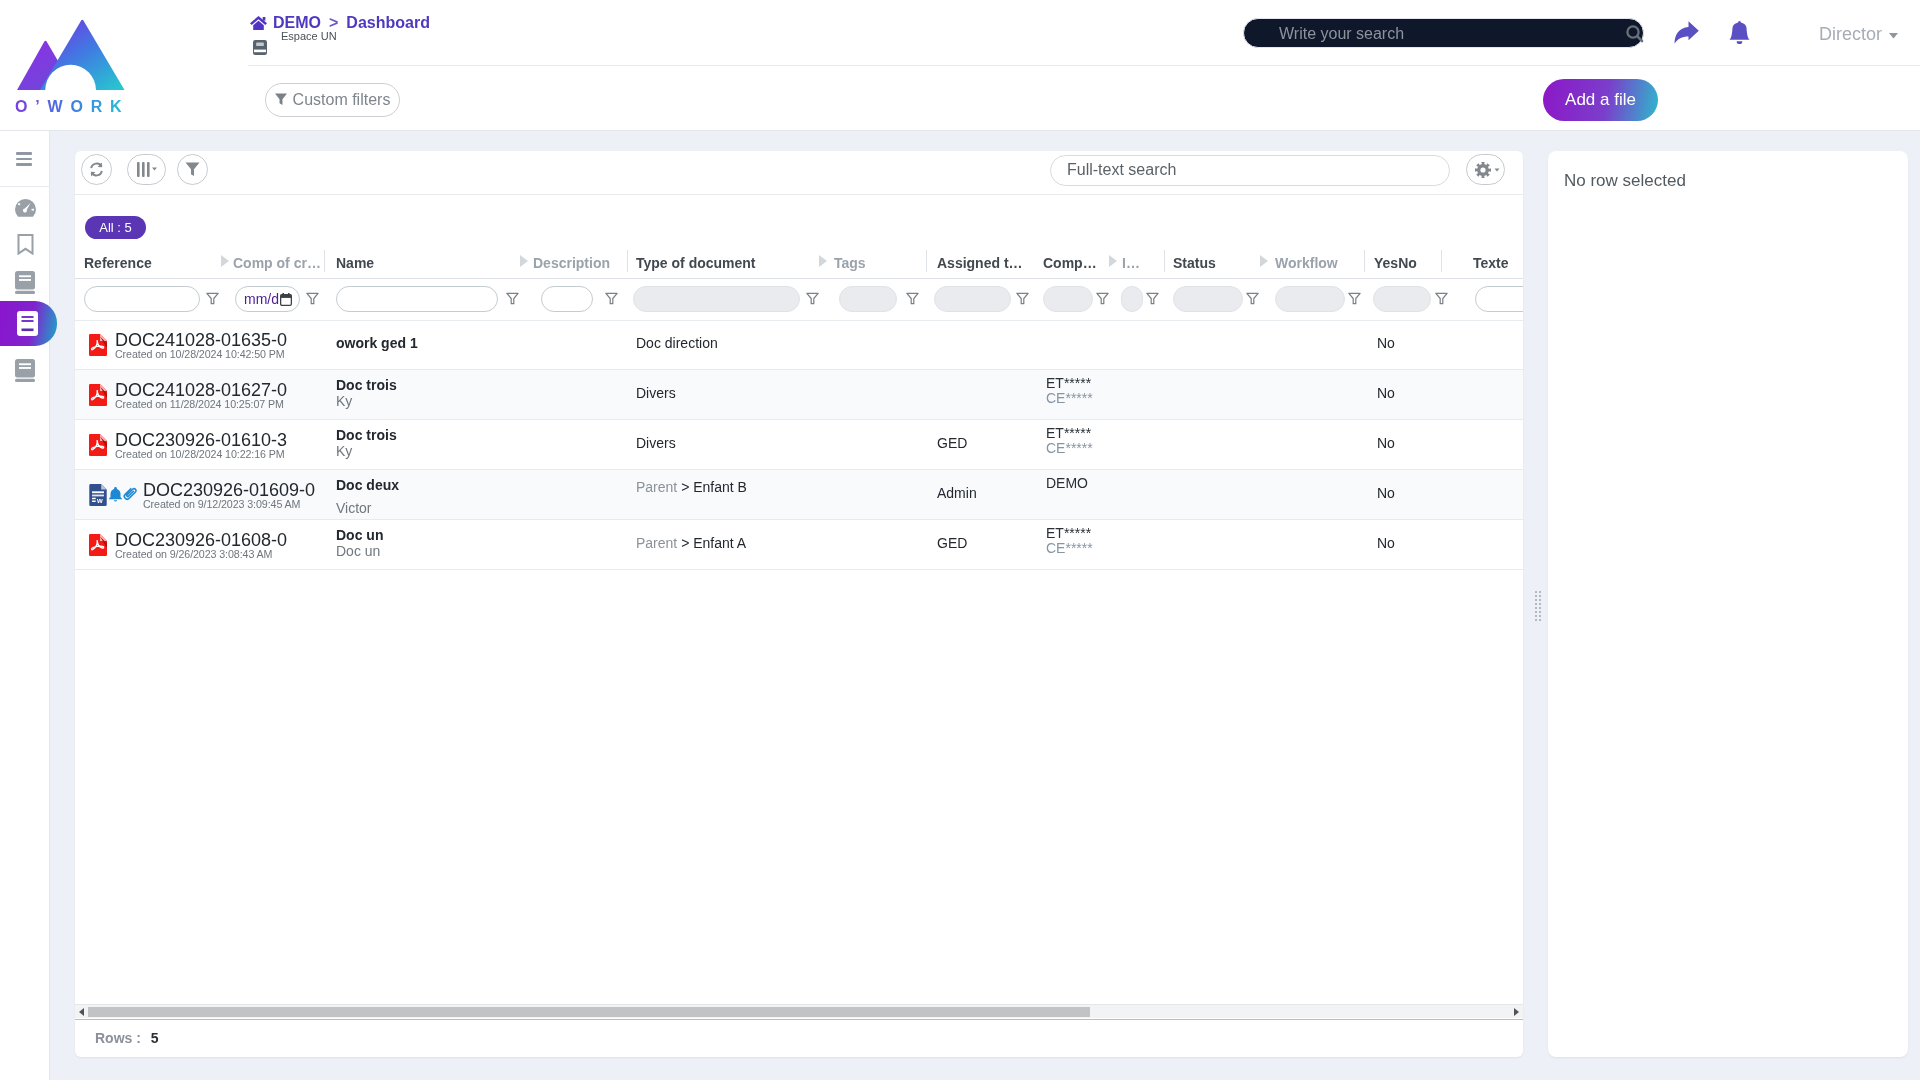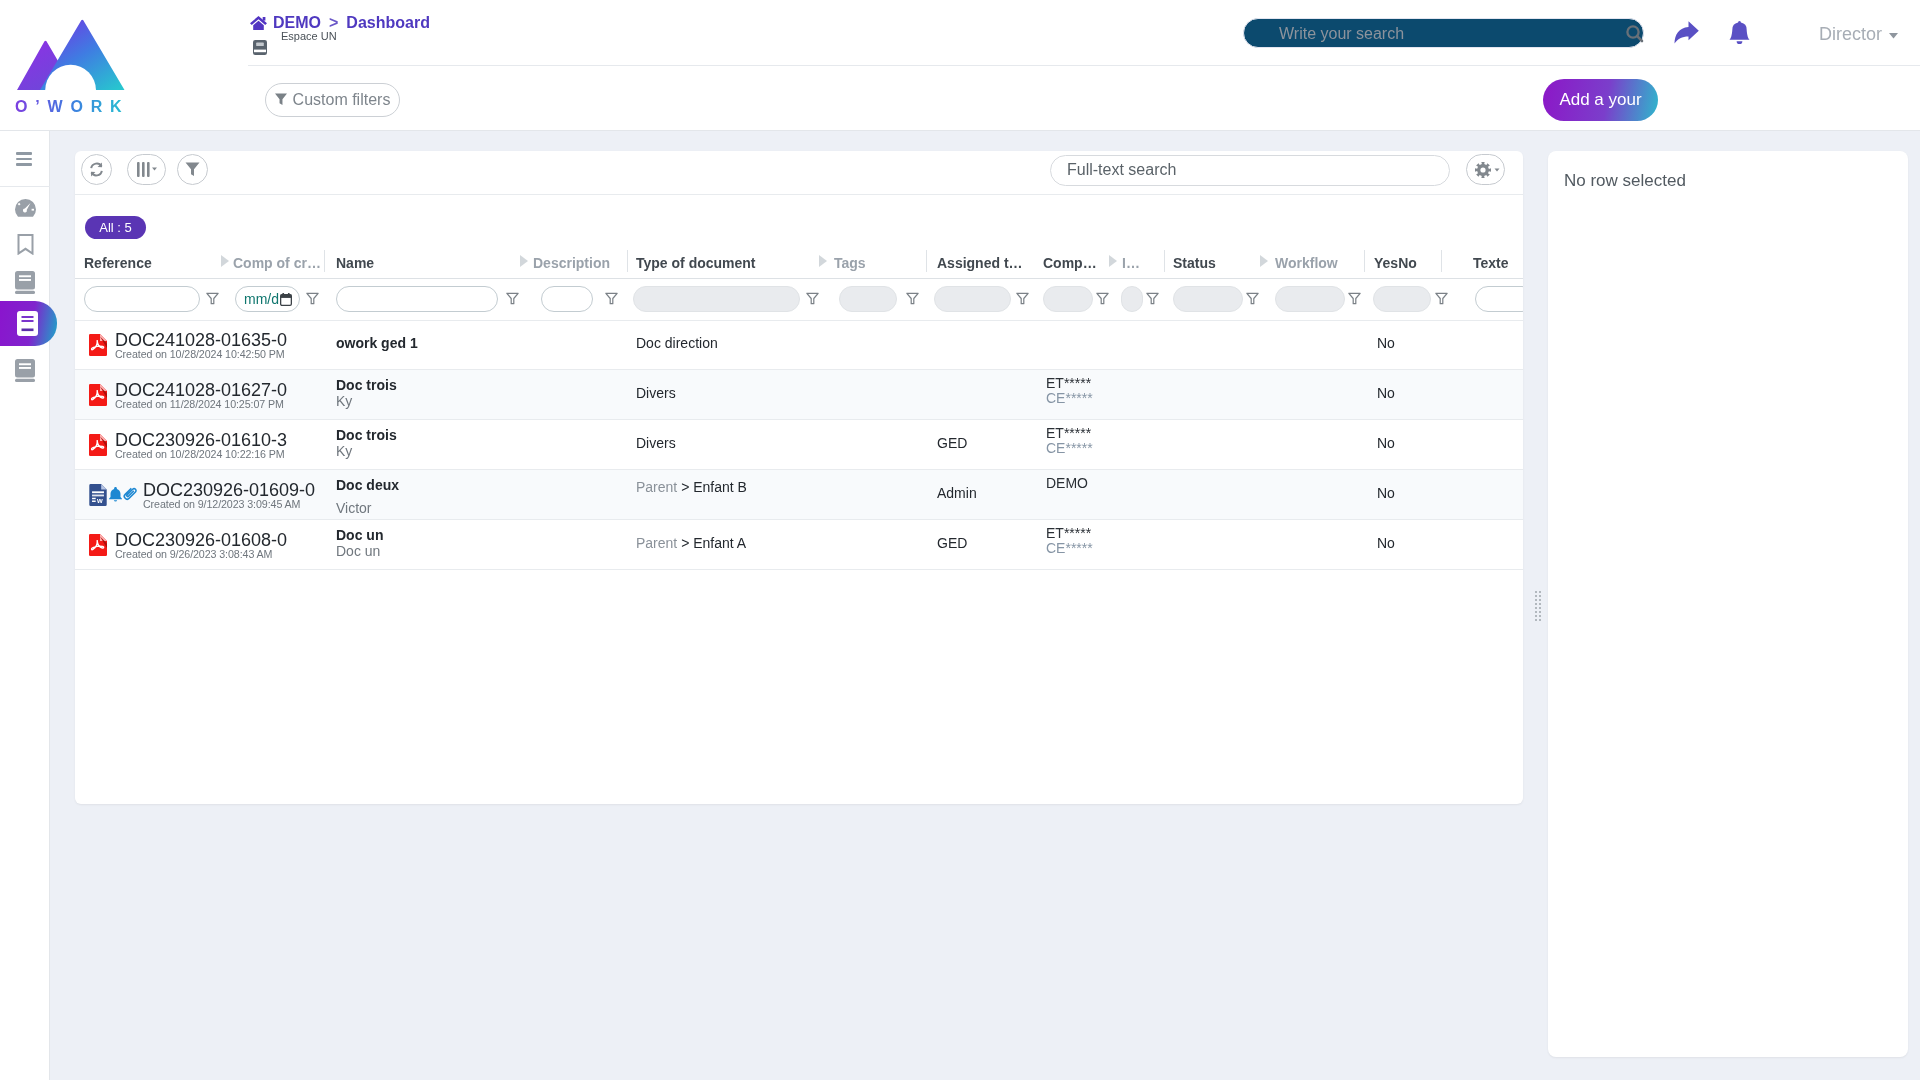--- a/index.html
+++ b/index.html
@@ -7,39 +7,39 @@
   body { font-family:"Liberation Sans", sans-serif; background:#edf0f6; position:relative; }
   .abs { position:absolute; }
 
   
   #topbar { position:absolute; left:0; top:0; width:1920px; height:131px; background:#fff; border-bottom:1px solid #e3e6ea; }
   #topdiv { position:absolute; left:248px; top:65px; width:1672px; height:1px; background:#e6e9ed; }
   #crumb1 { position:absolute; left:273px; top:14px; font-size:16px; font-weight:bold; color:#4f39c0; }
   #crumb1 .sep { color:#6a57c8; font-weight:bold; padding:0 8px; }
   #espace { position:absolute; left:281px; top:30px; font-size:11px; color:#4a5158; }
 
-  #searchpill { position:absolute; left:1243px; top:18px; width:401px; height:30px; background:#0c4a6e; border:1px solid #e3e5f0; border-radius:15px; }
+  #searchpill { position:absolute; left:1243px; top:18px; width:401px; height:30px; background:#0f172a; border:1px solid #e3e5f0; border-radius:15px; }
   #searchpill .ph { position:absolute; left:35px; top:6px; font-size:16px; color:#8d939c; }
 
   #director { position:absolute; left:1819px; top:24px; font-size:18px; color:#a7adb5; }
 
   
   #customfilters { position:absolute; left:265px; top:83px; width:135px; height:34px; border:1px solid #ccd0d5; border-radius:17px; color:#7e858c; font-size:16px; line-height:32px; text-align:center; background:#fff; }
   .gradbtn { position:absolute; top:79px; height:42px; border-radius:21px; background:linear-gradient(100deg,#8c17c7 0%,#7b3ecb 55%,#2eb8cc 100%); color:#fff; font-size:17px; text-align:center; line-height:42px; }
   #btnadd { left:1543px; width:115px; }
   #btntpl { left:1662px; width:213px; }
 
   
   #sidebar { position:absolute; left:0; top:131px; width:50px; height:949px; background:#fff; border-right:1px solid #e3e6ea; }
   #sidebar .bar { position:absolute; left:16px; width:16px; height:2.6px; background:#8f99a3; border-radius:1px; }
   #sidediv { position:absolute; left:0; top:55px; width:50px; height:1px; background:#e6e9ed; }
   #activepill { position:absolute; left:0; top:301px; width:57px; height:45px; border-radius:0 22px 22px 0; background:linear-gradient(100deg,#8a15cd 0%,#8024cd 55%,#2b91c9 92%,#25a5c9 100%); }
 
   
-  #panel { position:absolute; left:75px; top:151px; width:1448px; height:653px; background:#fff; border-radius:6px; box-shadow:0 1px 2px rgba(60,64,67,.08); overflow:hidden; }
+  #panel { position:absolute; left:75px; top:151px; width:1448px; height:906px; background:#fff; border-radius:6px; box-shadow:0 1px 2px rgba(60,64,67,.08); overflow:hidden; }
   .circbtn { position:absolute; top:3px; height:31px; border:1px solid #c6cacf; border-radius:16px; background:#fff; }
   #tooldiv { position:absolute; left:0; top:43px; width:1448px; height:1px; background:#e8ebee; }
   #fulltext { position:absolute; left:975px; top:4px; width:400px; height:31px; border:1px solid #d7dade; border-radius:16px; }
   #fulltext .ph { position:absolute; left:16px; top:5px; font-size:16px; color:#5a6268; }
   #allbadge { position:absolute; left:10px; top:65px; width:61px; height:23px; background:#5a35b4; border-radius:12px; color:#fff; font-size:13px; text-align:center; line-height:23px; }
 
   
   .hdr { position:absolute; top:104px; font-size:14px; font-weight:bold; color:#41484f; white-space:nowrap; }
   .hdr.gray { color:#9aa2ab; }
   .colsep { position:absolute; top:99px; width:1px; height:22px; background:#dfe3e7; }
@@ -138,21 +138,21 @@
   </svg>
   <div id="director">Director</div>
   <svg class="abs" style="left:1889px;top:33px" width="9" height="6" viewBox="0 0 9 6">
     <path d="M0 0 L9 0 L4.5 5.5 Z" fill="#8f969e"></path>
   </svg>
 
   <div id="customfilters">
     <svg style="vertical-align:-1px;margin-right:6px" width="12" height="13" viewBox="0 0 14 14">
       <path d="M0 0 L14 0 L8.7 6.8 L8.7 13.5 L5.3 11.3 L5.3 6.8 Z" fill="#7a8187"></path>
     </svg>Custom filters</div>
-  <div class="gradbtn" id="btnadd">Add a your</div>
+  <div class="gradbtn" id="btnadd">Add a file</div>
 </div>
 
 <div id="sidebar">
   <div class="bar" style="top:21.2px"></div>
   <div class="bar" style="top:26.6px"></div>
   <div class="bar" style="top:32px"></div>
   <div id="sidediv"></div>
 
   <svg style="position:absolute;left:14px;top:67px" width="23" height="20" viewBox="0 0 23 20">
     <path d="M11.5 1 A 10.5 10.5 0 0 1 22 11.5 A 10.5 10.5 0 0 1 19 18.8 L4 18.8 A 10.5 10.5 0 0 1 1 11.5 A 10.5 10.5 0 0 1 11.5 1 Z" fill="#99a0a8"></path>
@@ -249,21 +249,21 @@
   <div class="colsep" style="left:1289px"></div>
   <div class="hdr" style="left:1299px">YesNo</div>
   <div class="colsep" style="left:1366px"></div>
   <div class="hdr" style="left:1398px">Texte</div>
   <div id="hdrdiv"></div>
 
   <div class="fin" style="left:9px;width:116px"></div>
   <svg class="ffun" style="left:131px" width="15" height="15" viewBox="0 0 15 15">
       <path d="M1 1.5 L14 1.5 L9 7.5 L9 13.5 L6 13.5 L6 7.5 Z" fill="none" stroke="#7b8187" stroke-width="1.4" stroke-linejoin="round"></path>
     </svg>
-  <div class="fin" style="left:160px;width:65px;font-size:14px;color:#0f766e;line-height:25px;padding-left:8px">mm/d<svg style="position:absolute;right:7px;top:6px" width="12" height="13" viewBox="0 0 13 14">
+  <div class="fin" style="left:160px;width:65px;font-size:14px;color:#4c1d95;line-height:25px;padding-left:8px">mm/d<svg style="position:absolute;right:7px;top:6px" width="12" height="13" viewBox="0 0 13 14">
         <rect x="0.7" y="1.7" width="11.6" height="11.6" rx="1.4" fill="none" stroke="#3c4247" stroke-width="1.4"></rect>
         <rect x="0.7" y="1.7" width="11.6" height="3.6" fill="#3c4247"></rect>
         <rect x="2.6" y="0" width="1.8" height="3.4" fill="#3c4247"></rect>
         <rect x="8.6" y="0" width="1.8" height="3.4" fill="#3c4247"></rect>
       </svg></div>
   <svg class="ffun" style="left:231px" width="15" height="15" viewBox="0 0 15 15">
       <path d="M1 1.5 L14 1.5 L9 7.5 L9 13.5 L6 13.5 L6 7.5 Z" fill="none" stroke="#7b8187" stroke-width="1.4" stroke-linejoin="round"></path>
     </svg>
   <div class="fin" style="left:261px;width:162px"></div>
   <svg class="ffun" style="left:431px" width="15" height="15" viewBox="0 0 15 15">

